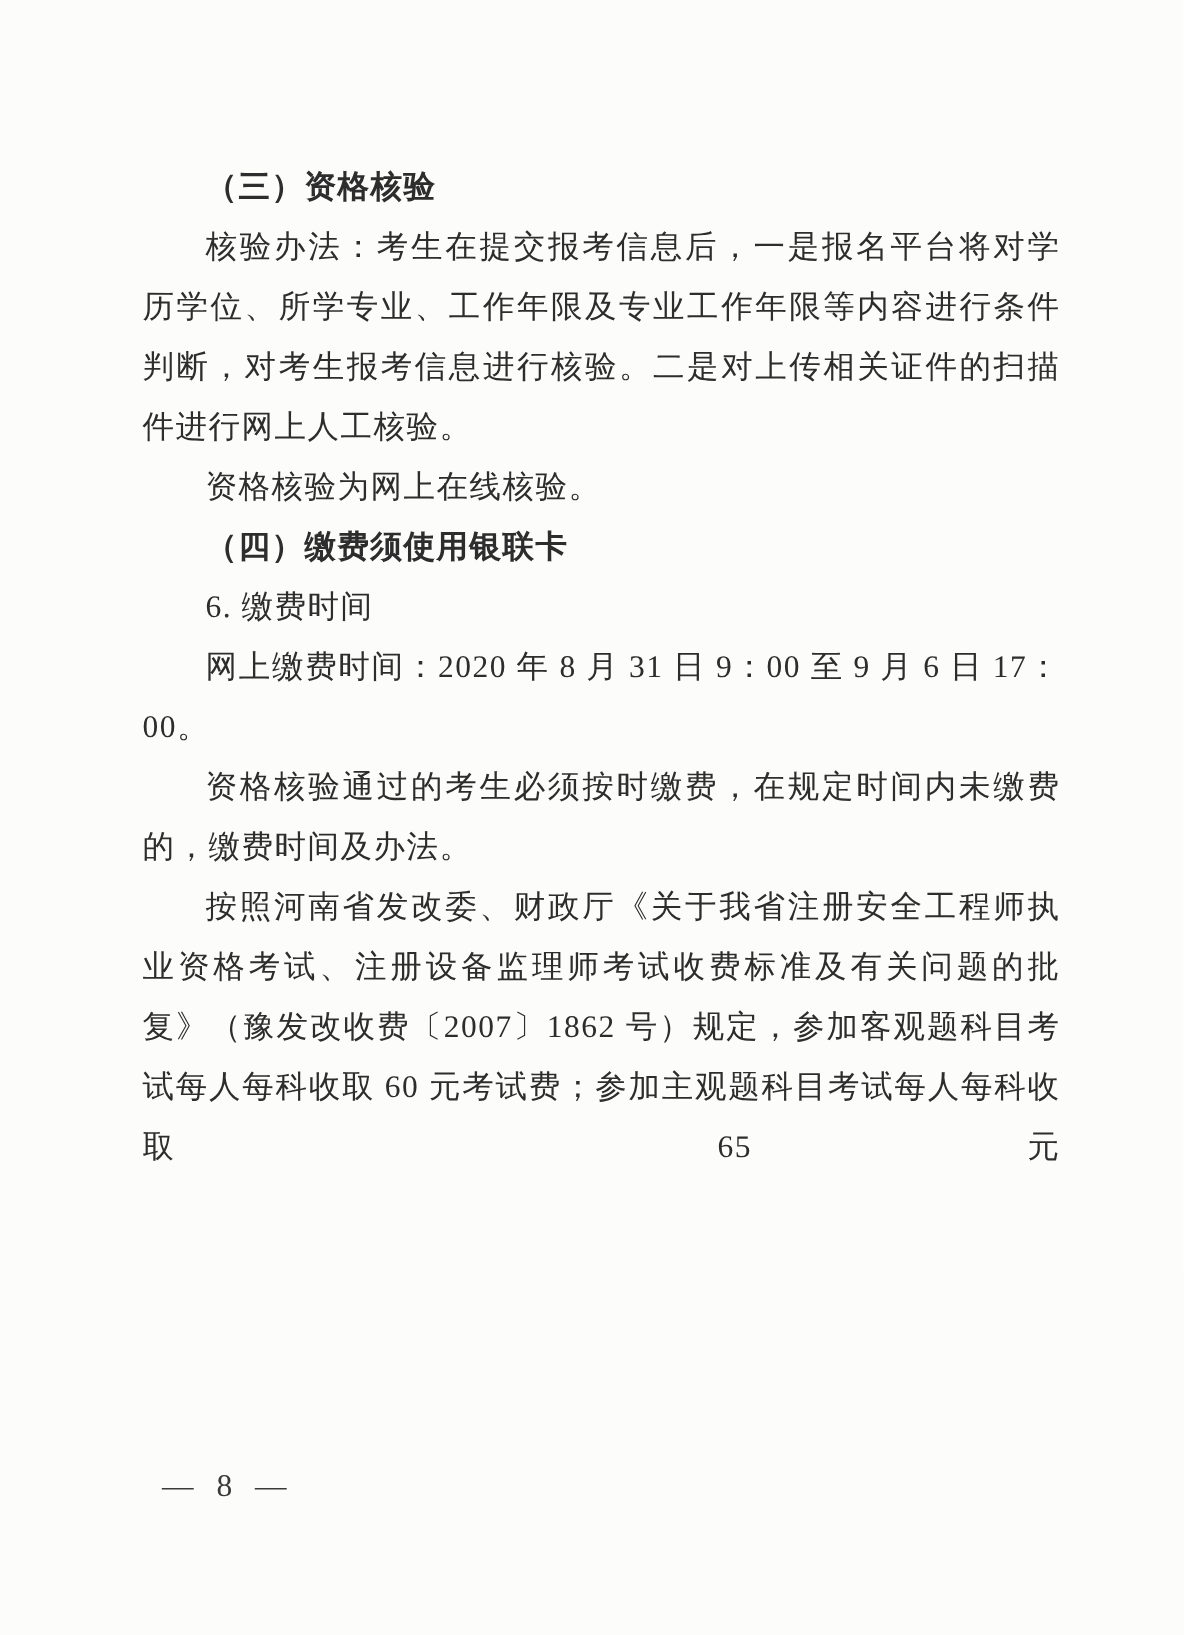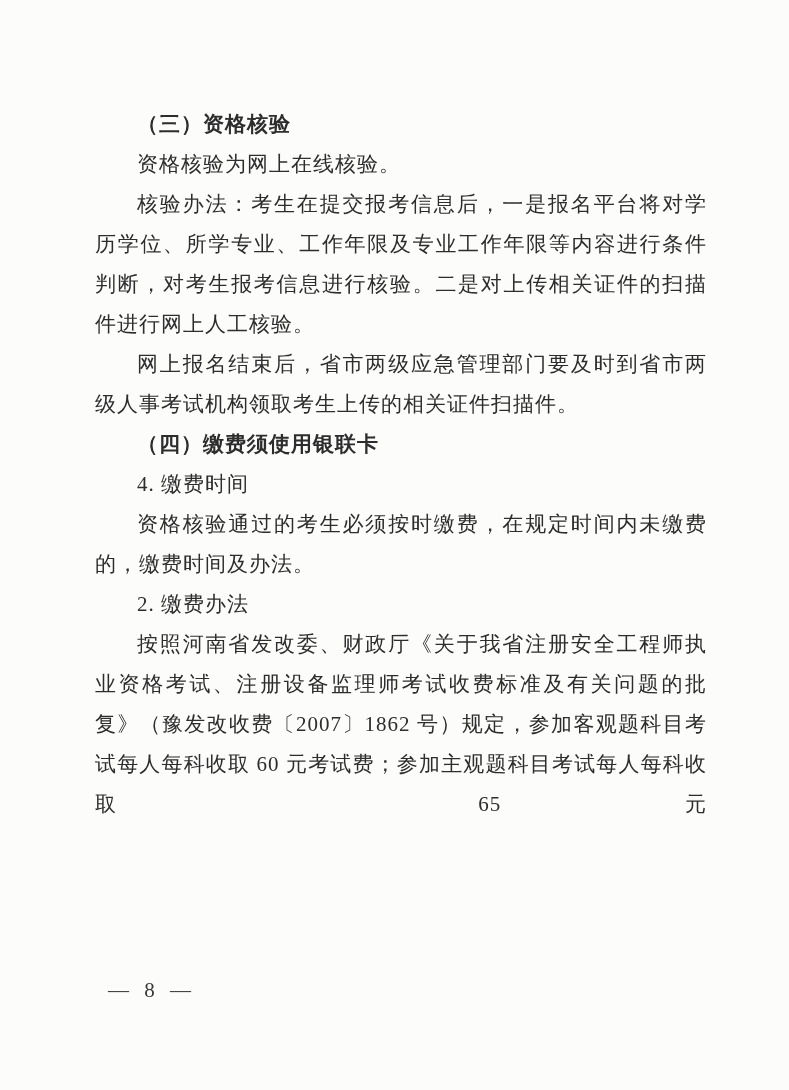--- a/index.html
+++ b/index.html
@@ -46,23 +46,22 @@
     letter-spacing: 5px;
     font-family: "Liberation Serif", serif;
   }
 </style>
 </head>
 <body>
 
 <div class="page">
   <main class="doc">
     <p class="h">（三）资格核验</p>
+    <p class="b">核验办法：考生在提交报考信息后，一是报名平台将对学历学位、所学专业、工作年限及专业工作年限等内容进行条件判断，对考生报考信息进行核验。二是对上传相关证件的扫描件进行网上人工核验。</p>
     <p class="b">资格核验为网上在线核验。</p>
-    <p class="b">核验办法：考生在提交报考信息后，一是报名平台将对学历学位、所学专业、工作年限及专业工作年限等内容进行条件判断，对考生报考信息进行核验。二是对上传相关证件的扫描件进行网上人工核验。</p>
-    <p class="b">网上报名结束后，省市两级应急管理部门要及时到省市两级人事考试机构领取考生上传的相关证件扫描件。</p>
     <p class="h">（四）缴费须使用银联卡</p>
-    <p class="b">4. 缴费时间</p>
+    <p class="b">6. 缴费时间</p>
+    <p class="b">网上缴费时间：2020 年 8 月 31 日 9：00 至 9 月 6 日 17：00。</p>
     <p class="b">资格核验通过的考生必须按时缴费，在规定时间内未缴费的，缴费时间及办法。</p>
-    <p class="b">2. 缴费办法</p>
     <p class="b continued">按照河南省发改委、财政厅《关于我省注册安全工程师执业资格考试、注册设备监理师考试收费标准及有关问题的批复》（豫发改收费〔2007〕1862 号）规定，参加客观题科目考试每人每科收取 60 元考试费；参加主观题科目考试每人每科收取 65 元</p>
   </main>
   <div class="pageno">— 8 —</div>
 </div>
 
 </body></html>

